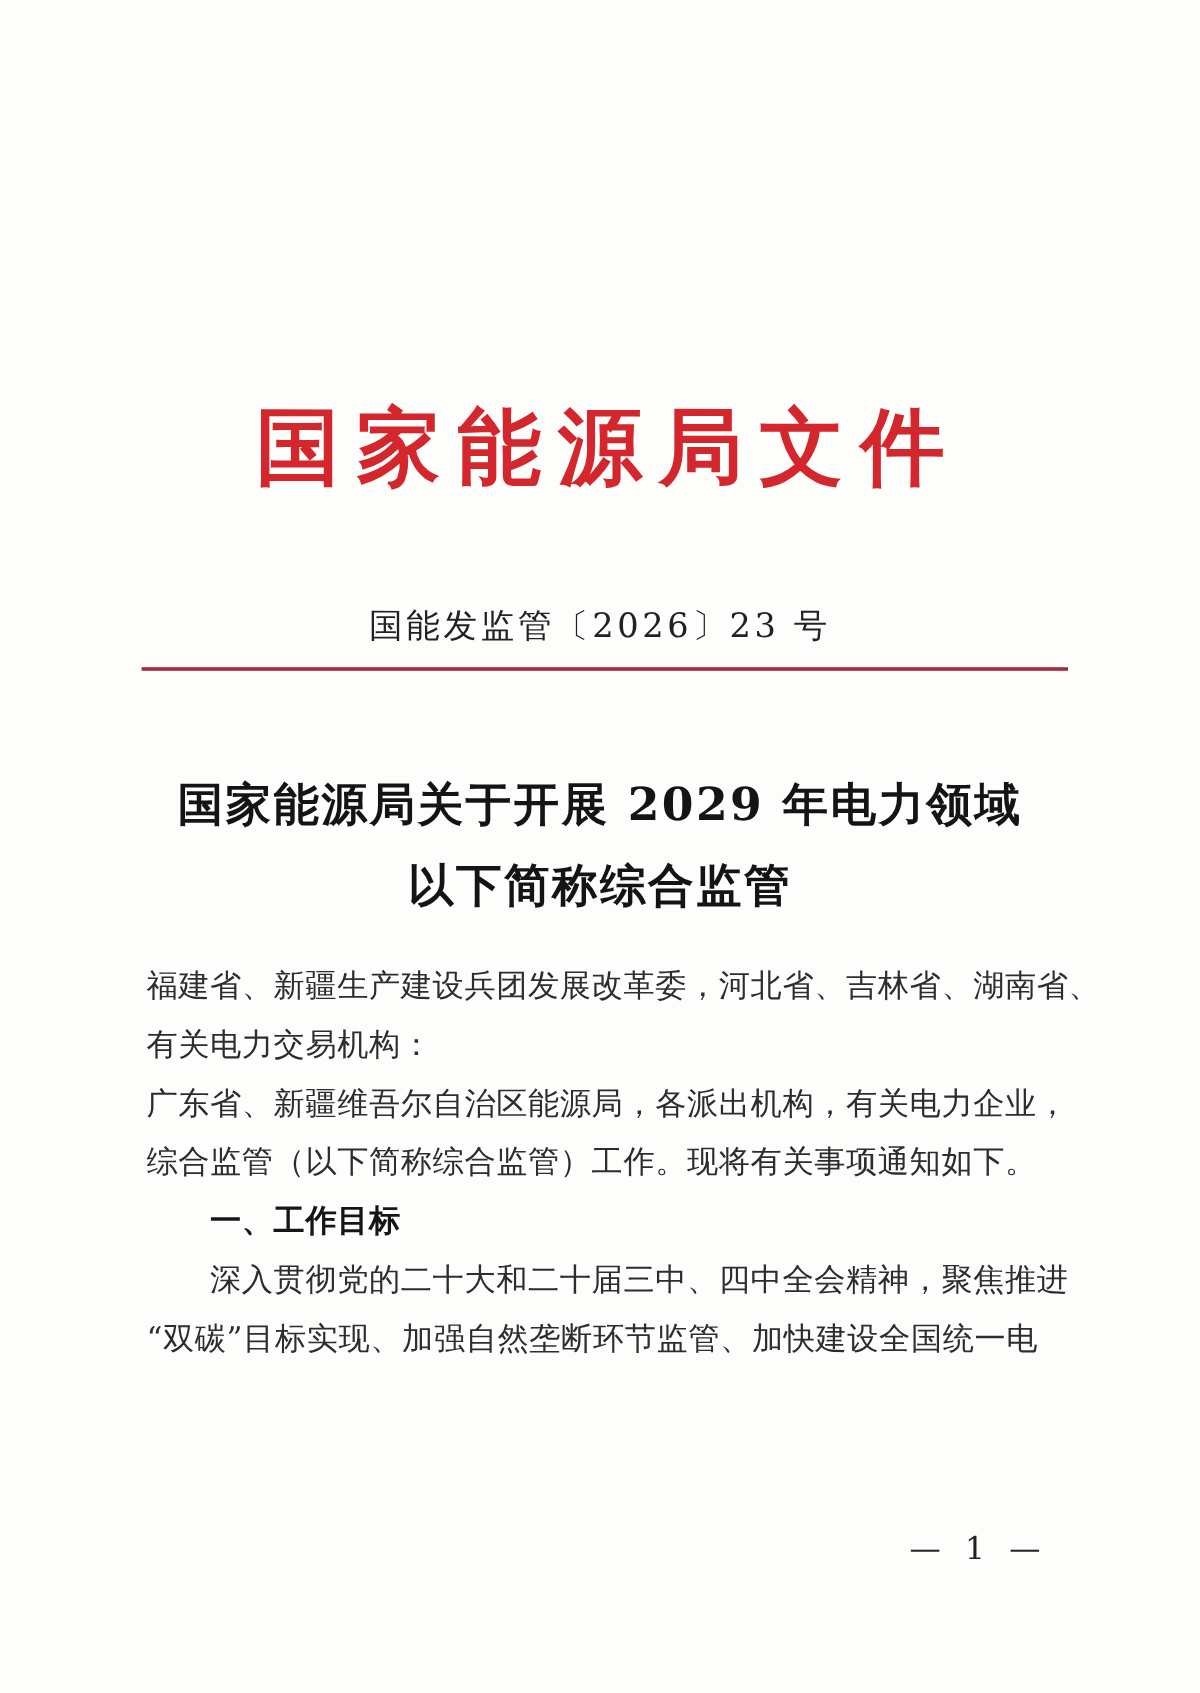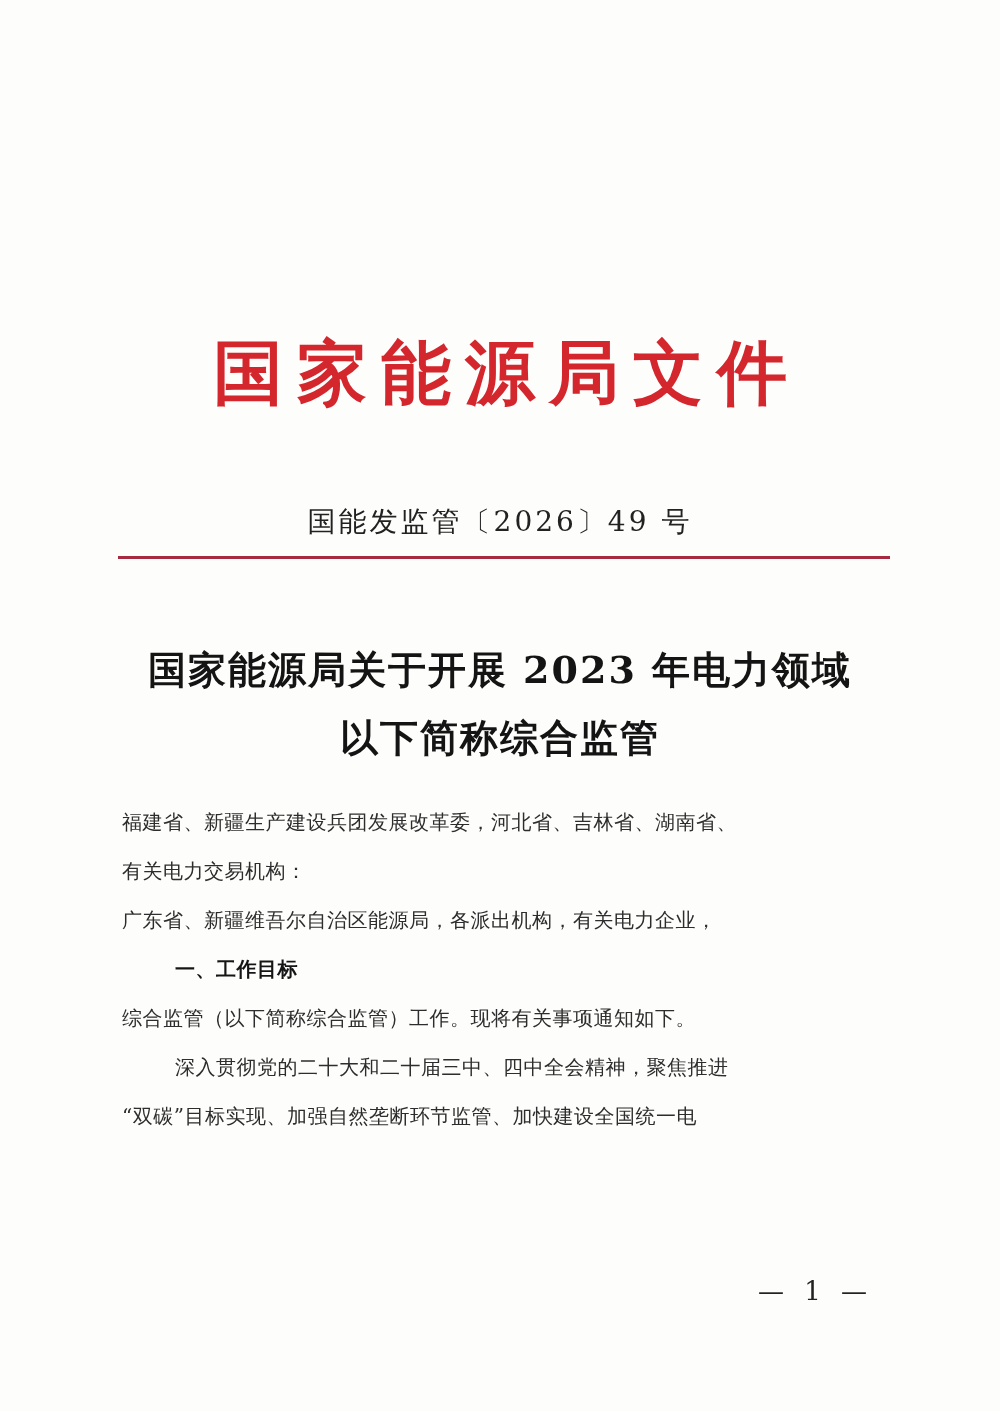--- a/index.html
+++ b/index.html
@@ -57,21 +57,21 @@
     font-weight: bold;
     color: #141414;
     letter-spacing: 2px;
   }
   .doc-title .t-line { height: 68px; white-space: nowrap; }
   .body-text {
     position: absolute;
     top: 798px;
     left: 122px;
     width: 772px;
-    font-size: 20px;
+    font-size: 26px;
     line-height: 49px;
     color: #2d2d2d;
     letter-spacing: 0.5px;
   }
   .line { height: 49px; white-space: nowrap; overflow: visible; }
   .indent { padding-left: 53px; }
   .section-heading {
     font-family: "DejaVu Sans", "Liberation Sans", sans-serif;
     font-weight: bold;
     color: #151515;
@@ -86,37 +86,37 @@
     white-space: nowrap;
   }
 </style>
 </head>
 <body>
 
 <div class="page">
 
   <div class="agency-title">国家能源局文件</div>
 
-  <div class="doc-number">国能发监管〔2026〕49 号</div>
+  <div class="doc-number">国能发监管〔2026〕23 号</div>
 
   <div class="red-line"></div>
 
   <div class="doc-title">
-    <div class="t-line">国家能源局关于开展 2023 年电力领域</div>
+    <div class="t-line">国家能源局关于开展 2029 年电力领域</div>
     <div class="t-line">以下简称综合监管</div>
   </div>
 
   <div class="body-text">
     <div class="line">福建省、新疆生产建设兵团发展改革委，河北省、吉林省、湖南省、</div>
     <div class="line">有关电力交易机构：</div>
     <div class="line">广东省、新疆维吾尔自治区能源局，各派出机构，有关电力企业，</div>
 
+    <div class="line">综合监管（以下简称综合监管）工作。现将有关事项通知如下。</div>
+
     <div class="line indent section-heading">一、工作目标</div>
-
-    <div class="line">综合监管（以下简称综合监管）工作。现将有关事项通知如下。</div>
 
     <div class="line indent">深入贯彻党的二十大和二十届三中、四中全会精神，聚焦推进</div>
     <div class="line">“双碳”目标实现、加强自然垄断环节监管、加快建设全国统一电</div>
   </div>
 
   <div class="page-number">— 1 —</div>
 
 </div>
 
 </body></html>

